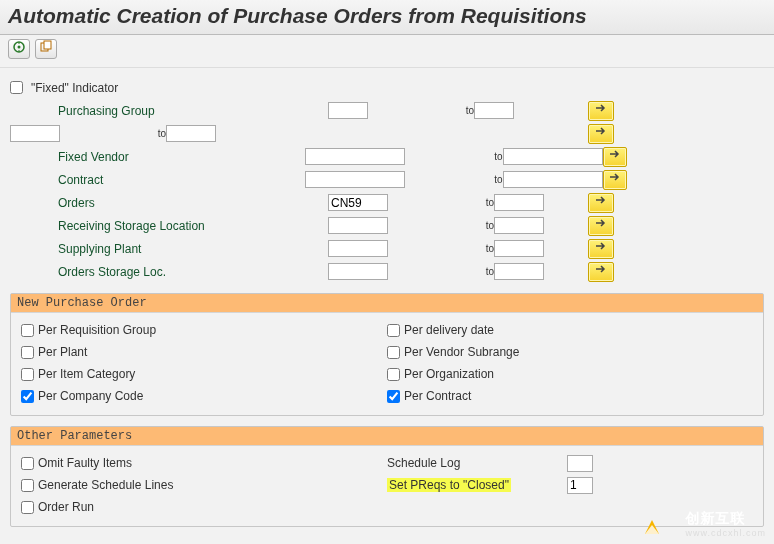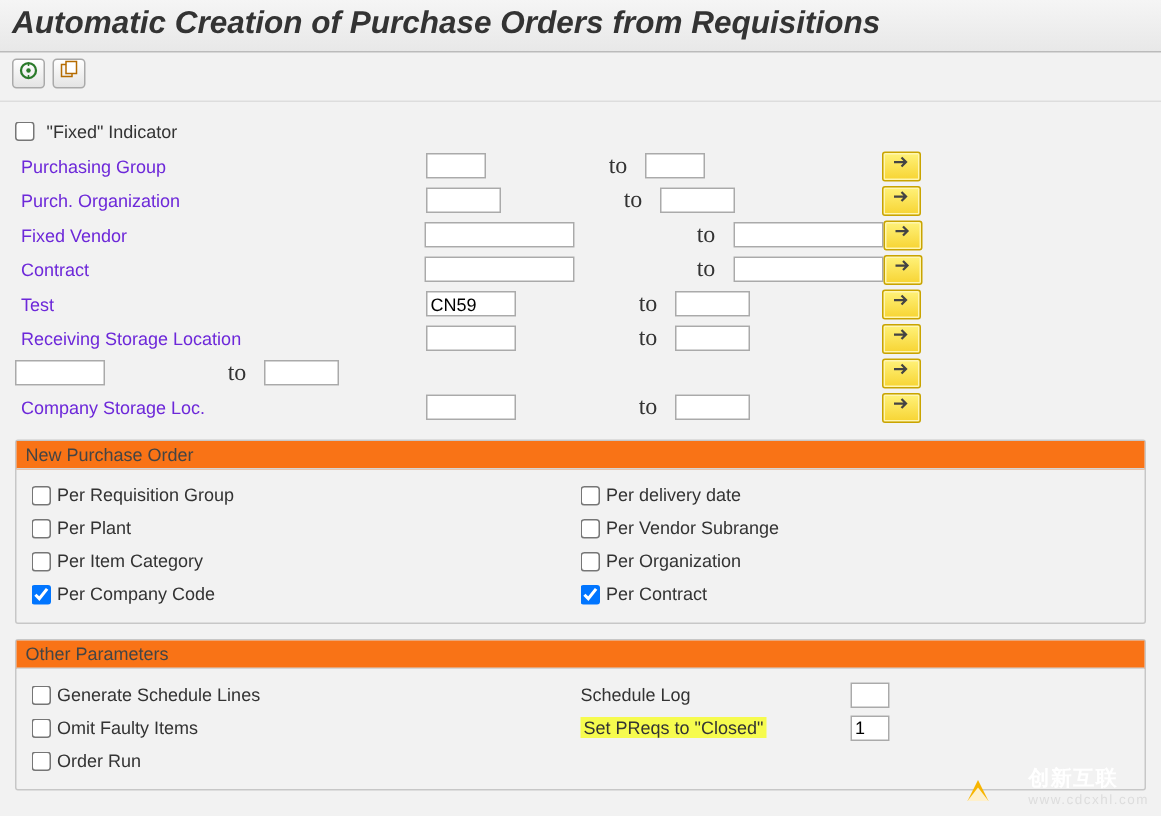--- a/index.html
+++ b/index.html
@@ -49,22 +49,23 @@
     padding: 8px 10px 10px 10px;
   }
   .row {
     display: flex;
     align-items: center;
     height: 23px;
   }
   .label {
     width: 270px;
     font-size: 12px;
-    color: #6d28d9;
+    color: #14532d;
     padding-left: 4px;
+    margin-left: 44px;
   }
   .label-inline {
     display: flex;
     align-items: center;
     gap: 4px;
   }
   .chk {
     width: 13px;
     height: 13px;
     margin: 0 4px 0 0;
@@ -72,21 +73,21 @@
   }
   input.val {
     height: 17px;
     border: 1px solid #aaa;
     background: #fff;
     font-size: 12px;
     padding: 0 2px;
     box-sizing: border-box;
   }
   .gap1 { width: 70px; }
-  .tol  { width: 36px; font-size: 16px; text-align: center; font-family: Liberation Serif, serif; }
+  .tol  { width: 36px; font-size: 10px; text-align: right; }
   .yellow-btn {
     width: 24px;
     height: 18px;
     border: 1px solid #c9a400;
     border-radius: 2px;
     background: linear-gradient(#fff27a,#f7d433);
     line-height: 16px;
     text-align: center;
     font-size: 11px;
     color: #333;
@@ -98,22 +99,23 @@
     border: 1px solid #c7c7c7;
     margin-top: 10px;
     padding: 0;
     background: #f2f2f2;
     border-radius: 2px;
   }
   .groupbox .legend {
     font-size: 12px;
     color: #444;
     padding: 2px 6px;
-    background: #f97316;
+    background: #fdba74;
     border-bottom: 1px solid #d5d5d5;
+    font-family: Liberation Mono, monospace;
   }
   .group-body {
     padding: 6px 10px 8px 10px;
   }
   .cols {
     display: flex;
   }
   .col { flex: 1; }
   .chkrow {
     display: flex;
@@ -189,21 +191,20 @@
           <input class="val" style="width: 40px;" value="">
           <span style="flex:1"></span>
           <span class="yellow-btn">
             <svg width="14" height="12" viewBox="0 0 14 12">
               <path d="M2 6 H10 M7 3 L10 6 L7 9" fill="none" stroke="#444" stroke-width="1.5"></path>
             </svg>
           </span>
           <span style="width:150px"></span>
         </div>
         <div class="row">
-          <span class="label">Purch. Organization</span>
           <input class="val" style="width: 50px;" value="">
           <span class="gap1"></span>
           <span class="tol">to</span>
           <input class="val" style="width: 50px;" value="">
           <span style="flex:1"></span>
           <span class="yellow-btn">
             <svg width="14" height="12" viewBox="0 0 14 12">
               <path d="M2 6 H10 M7 3 L10 6 L7 9" fill="none" stroke="#444" stroke-width="1.5"></path>
             </svg>
           </span>
@@ -231,21 +232,21 @@
           <input class="val" style="width: 100px;" value="">
           <span style="flex:1"></span>
           <span class="yellow-btn">
             <svg width="14" height="12" viewBox="0 0 14 12">
               <path d="M2 6 H10 M7 3 L10 6 L7 9" fill="none" stroke="#444" stroke-width="1.5"></path>
             </svg>
           </span>
           <span style="width:150px"></span>
         </div>
         <div class="row">
-          <span class="label">Test</span>
+          <span class="label">Orders</span>
           <input class="val" style="width: 60px;" value="CN59">
           <span class="gap1"></span>
           <span class="tol">to</span>
           <input class="val" style="width: 50px;" value="">
           <span style="flex:1"></span>
           <span class="yellow-btn">
             <svg width="14" height="12" viewBox="0 0 14 12">
               <path d="M2 6 H10 M7 3 L10 6 L7 9" fill="none" stroke="#444" stroke-width="1.5"></path>
             </svg>
           </span>
@@ -259,34 +260,35 @@
           <input class="val" style="width: 50px;" value="">
           <span style="flex:1"></span>
           <span class="yellow-btn">
             <svg width="14" height="12" viewBox="0 0 14 12">
               <path d="M2 6 H10 M7 3 L10 6 L7 9" fill="none" stroke="#444" stroke-width="1.5"></path>
             </svg>
           </span>
           <span style="width:150px"></span>
         </div>
         <div class="row">
+          <span class="label">Supplying Plant</span>
           <input class="val" style="width: 60px;" value="">
           <span class="gap1"></span>
           <span class="tol">to</span>
           <input class="val" style="width: 50px;" value="">
           <span style="flex:1"></span>
           <span class="yellow-btn">
             <svg width="14" height="12" viewBox="0 0 14 12">
               <path d="M2 6 H10 M7 3 L10 6 L7 9" fill="none" stroke="#444" stroke-width="1.5"></path>
             </svg>
           </span>
           <span style="width:150px"></span>
         </div>
         <div class="row">
-          <span class="label">Company Storage Loc.</span>
+          <span class="label">Orders Storage Loc.</span>
           <input class="val" style="width: 60px;" value="">
           <span class="gap1"></span>
           <span class="tol">to</span>
           <input class="val" style="width: 50px;" value="">
           <span style="flex:1"></span>
           <span class="yellow-btn">
             <svg width="14" height="12" viewBox="0 0 14 12">
               <path d="M2 6 H10 M7 3 L10 6 L7 9" fill="none" stroke="#444" stroke-width="1.5"></path>
             </svg>
           </span>
@@ -335,25 +337,25 @@
           </div>
     </div>
   </div>
 
   <div class="groupbox">
     <div class="legend">Other Parameters</div>
     <div class="group-body cols">
       <div class="col" id="other-left">
             <div class="chkrow">
               <input type="checkbox" class="chk" style="">
+              <span>Omit Faulty Items</span>
+            </div>
+            <div class="chkrow">
+              <input type="checkbox" class="chk" style="">
               <span>Generate Schedule Lines</span>
-            </div>
-            <div class="chkrow">
-              <input type="checkbox" class="chk" style="">
-              <span>Omit Faulty Items</span>
             </div>
             <div class="chkrow">
               <input type="checkbox" class="chk" style="">
               <span>Order Run</span>
             </div>
           </div>
       <div class="col">
         <div class="chkrow">
           <span class="midlabel">Schedule Log</span>
           <input class="val smallval" value="" style="">

